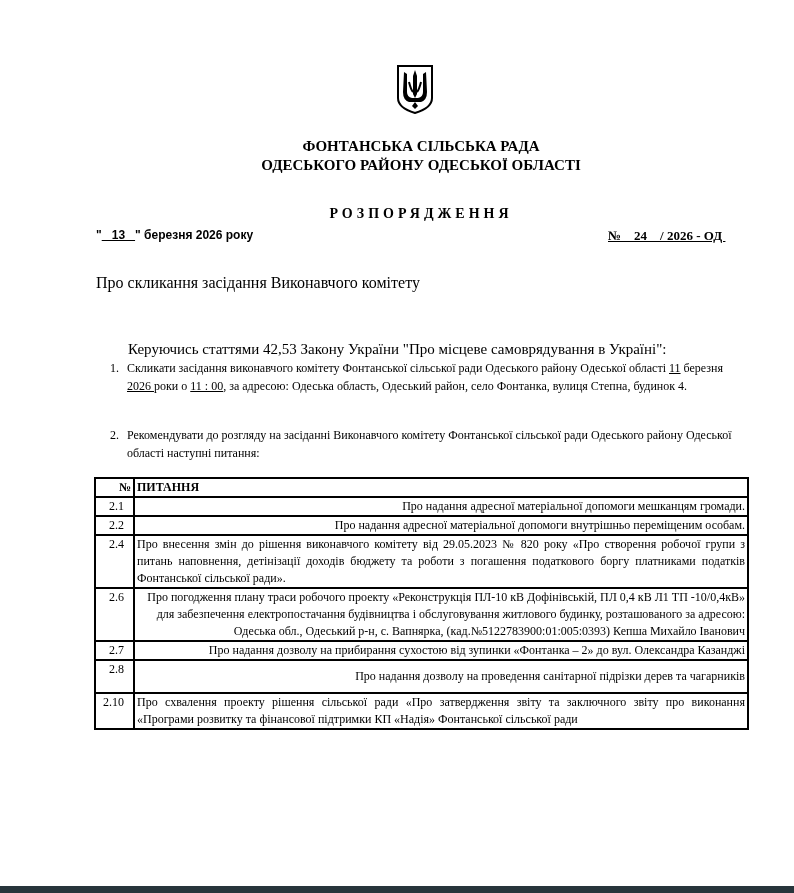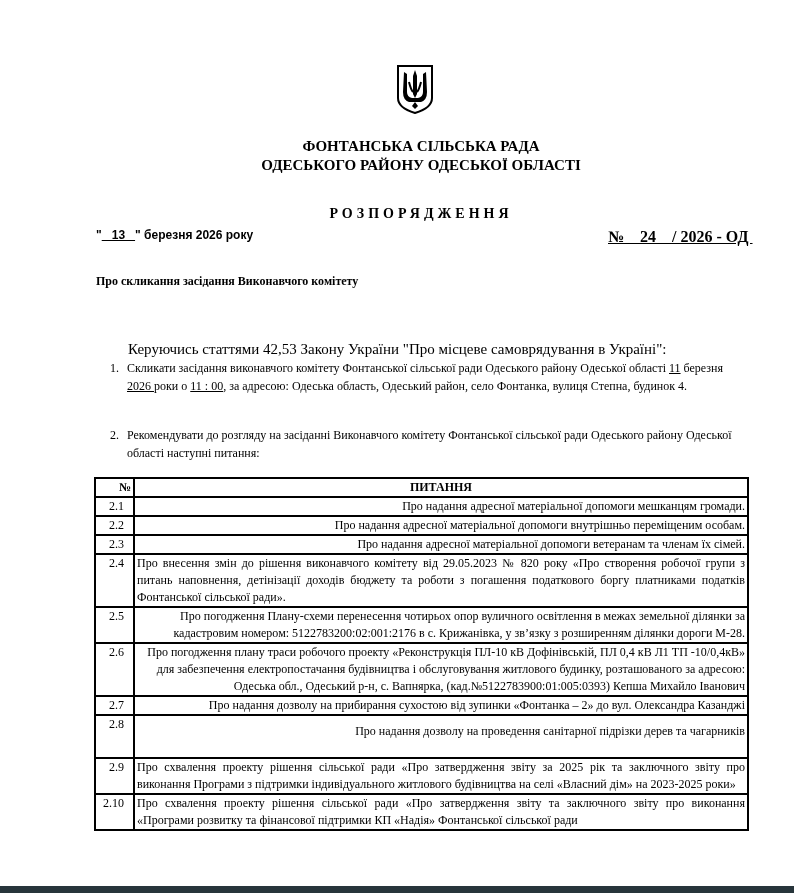--- a/index.html
+++ b/index.html
@@ -14,48 +14,48 @@
 
   .org { position: absolute; left: 0; width: 842px; text-align: center; font-weight: bold; font-size: 15px; line-height: 19px; }
   .org1 { top: 137px; }
   .org2 { top: 156px; }
 
   .doc-type { position: absolute; top: 206px; left: 0; width: 842px; text-align: center;
     font-weight: bold; font-size: 14px; letter-spacing: 4px; }
 
   .date-line { position: absolute; top: 228px; left: 96px; font-weight: bold; font-size: 12px; font-family: "Liberation Sans Narrow","Liberation Sans", sans-serif; }
   .date-line .u { text-decoration: underline; margin-top: 48px; }
-  .num-line { position: absolute; top: 228px; left: 608px; font-weight: bold; font-size: 16px; text-decoration: underline; white-space: pre; }
+  .num-line { position: absolute; top: 228px; left: 608px; font-weight: bold; font-size: 13px; text-decoration: underline; white-space: pre; }
 
-  .subject { position: absolute; left: 96px; font-weight: bold; font-size: 12px; }
+  .subject { position: absolute; left: 96px; font-weight: normal; font-size: 16px; }
   .subj1 { top: 274px; }
   .subj2 { top: 295px; }
 
   .intro { position: absolute; top: 341px; left: 128px; font-size: 15px; }
 
   .item { position: absolute; left: 110px; width: 630px; font-size: 12px; line-height: 18px; }
   .item .n { position: absolute; left: 0; top: 0; }
   .item .t { margin-left: 17px; display: block; }
   .item .u { text-decoration: underline; }
   .item1 { top: 359px; }
   .item2 { top: 426px; }
 
   table.agenda {
     position: absolute; left: 94px; top: 477px; width: 655px;
     border-collapse: collapse; font-size: 12px; line-height: 17px;
   }
   table.agenda td, table.agenda th {
     border: 2px solid #000; padding: 0 2px; vertical-align: top;
   }
-  table.agenda th { text-align: center; font-weight: bold; font-size: 12px; }
+  table.agenda th { text-align: left; font-weight: bold; font-size: 12px; }
   table.agenda th.num { text-align: right; width: 26px; }
   table.agenda td.num { text-align: right; width: 26px; padding-right: 9px; font-size: 12px; margin-left: 29px; }
   table.agenda td.txt { text-align: right; }
   table.agenda td.just { text-align: justify; text-align-last: left; }
-  tr.tall td.txt { padding-top: 7px; padding-bottom: 17px; }
+  tr.tall td.txt { padding-top: 7px; padding-bottom: 7px; }
 
   .bottom-bar { position: absolute; left: 0; top: 886px; width: 794px; height: 7px; background: #27353b; }
 </style>
 </head>
 <body>
 
 <div class="page">
 
   <svg class="emblem" viewBox="0 0 38 50">
     <path d="M2 2 H36 V34 Q36 44 19 49 Q2 44 2 34 Z" fill="none" stroke="#000" stroke-width="2"></path>
@@ -99,48 +99,36 @@
     <tbody>
       <tr>
           <td class="num">2.1</td>
           <td class="txt">Про надання адресної матеріальної допомоги мешканцям громади.</td>
         </tr>
       <tr>
           <td class="num">2.2</td>
           <td class="txt">Про надання адресної матеріальної допомоги внутрішньо переміщеним особам.</td>
         </tr>
       <tr>
-          <td class="num">2.3</td>
-          <td class="txt">Про надання адресної матеріальної допомоги ветеранам та членам їх сімей.</td>
-        </tr>
-      <tr>
           <td class="num">2.4</td>
           <td class="txt just">Про внесення змін до рішення виконавчого комітету від 29.05.2023 № 820 року «Про створення робочої групи з питань наповнення, детінізації доходів бюджету та роботи з погашення податкового боргу платниками податків Фонтанської сільської ради».</td>
-        </tr>
-      <tr>
-          <td class="num">2.5</td>
-          <td class="txt">Про погодження Плану-схеми перенесення чотирьох опор вуличного освітлення в межах земельної ділянки за кадастровим номером: 5122783200:02:001:2176 в с. Крижанівка, у звʼязку з розширенням ділянки дороги М-28.</td>
         </tr>
       <tr>
           <td class="num">2.6</td>
           <td class="txt">Про  погодження плану траси робочого проекту «Реконструкція  ПЛ-10 кВ Дофінівській, ПЛ 0,4 кВ Л1 ТП -10/0,4кВ» для забезпечення електропостачання будівництва і обслуговування житлового будинку, розташованого за адресою: Одеська обл., Одеський р-н, с. Вапнярка, (кад.№5122783900:01:005:0393) Кепша Михайло Іванович</td>
         </tr>
       <tr>
           <td class="num">2.7</td>
           <td class="txt">Про  надання дозволу на прибирання сухостою від зупинки «Фонтанка – 2» до вул.  Олександра Казанджі</td>
         </tr>
       <tr class="tall">
           <td class="num">2.8</td>
           <td class="txt">Про надання дозволу на проведення санітарної підрізки дерев та чагарників</td>
         </tr>
       <tr>
-          <td class="num">2.9</td>
-          <td class="txt just">Про схвалення проекту рішення сільської ради «Про затвердження звіту за 2025 рік та заключного звіту про виконання Програми з підтримки індивідуального житлового будівництва на селі «Власний дім» на 2023-2025 роки»</td>
-        </tr>
-      <tr>
           <td class="num">2.10</td>
           <td class="txt just">Про схвалення проекту рішення сільської ради «Про затвердження звіту та заключного звіту про виконання «Програми розвитку та фінансової підтримки КП «Надія» Фонтанської сільської ради</td>
         </tr>
     </tbody>
   </table>
 
   <div class="bottom-bar" style="background: rgb(39, 53, 59);"></div>
 </div>
 
 </body></html>

